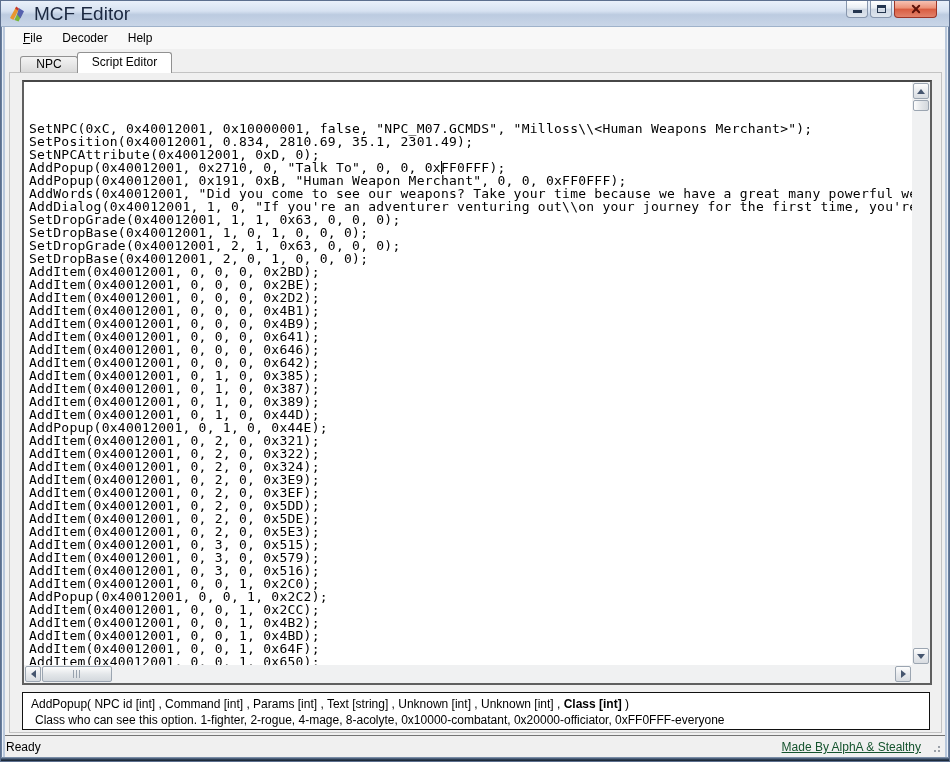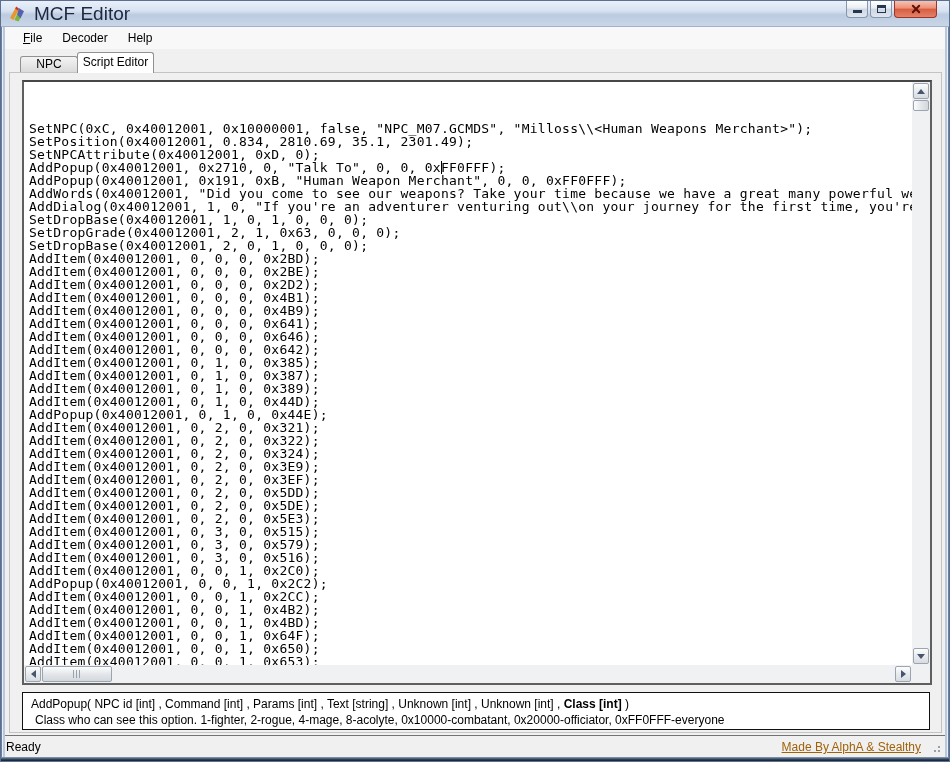--- a/index.html
+++ b/index.html
@@ -38,21 +38,21 @@
   .menu-item{padding:3px 10px;cursor:default;}
   .menu-item u{text-decoration:underline;}
 
   
   .body{position:absolute;left:4px;right:4px;top:48px;bottom:26px;background:#f0f0f0;}
 
   .tab{position:absolute;font-size:12px;color:#000;text-align:center;cursor:default;
     border:1px solid #919191;border-bottom:none;border-radius:3px 3px 0 0;}
   .tab.inactive{left:15px;top:7px;width:58px;height:16px;line-height:15px;
     background:linear-gradient(180deg,#f4f4f4,#dadada);z-index:1;}
-  .tab.active{left:72px;top:3px;width:77px;height:21px;line-height:19px;background:#ffffff;z-index:3;}
+  .tab.active{left:72px;top:3px;width:95px;height:21px;line-height:19px;background:#ffffff;z-index:3;}
 
   .file-label{position:absolute;left:241px;top:8px;font-size:12px;color:#000;white-space:nowrap;}
 
   .tabpage{position:absolute;left:4px;top:23px;width:933px;height:661px;
     border:1px solid #c3c3c3;background:#f0f0f0;z-index:2;}
 
   
   .editor{position:absolute;left:12px;top:7px;width:910px;height:605px;
     border:2px solid #5f5f5f;border-top-color:#474747;background:#fff;}
   .text-pane{position:absolute;left:0;top:0;right:18px;bottom:18px;overflow:hidden;
@@ -87,21 +87,21 @@
   
   .helpbox{position:absolute;left:12px;top:619px;width:908px;height:38px;background:#fff;
     border:1px solid #111;font-size:12px;color:#000;padding:3px 8px;line-height:16px;white-space:nowrap;overflow:hidden;}
   .helpbox .bold{font-weight:bold;}
   .help-desc{padding-left:4px;}
 
   
   .statusbar{position:absolute;left:0;right:4px;bottom:4px;height:22px;background:#f0f0f0;
     border-top:1px solid #737373;font-size:12px;color:#000;}
   .status-text{position:absolute;left:5px;top:4px;}
-  .credit-link{position:absolute;right:24px;top:4px;color:#a16207;text-decoration:underline;cursor:pointer;}
+  .credit-link{position:absolute;right:24px;top:4px;color:#14532d;text-decoration:underline;cursor:pointer;}
   .grip{position:absolute;right:4px;bottom:4px;width:10px;height:10px;
     background:
       radial-gradient(circle at 8px 8px,#9aa0a8 1px,transparent 1.4px),
       radial-gradient(circle at 8px 4px,#9aa0a8 1px,transparent 1.4px),
       radial-gradient(circle at 4px 8px,#9aa0a8 1px,transparent 1.4px);}
 </style>
 </head>
 <body>
 
 <div id="app">
@@ -144,20 +144,21 @@
       <div class="editor">
         <div class="text-pane">
           <div>
               <div class="code-line">SetNPC(0xC, 0x40012001, 0x10000001, false, "NPC_M07.GCMDS", "Milloss\\&lt;Human Weapons Merchant&gt;");</div>
               <div class="code-line">SetPosition(0x40012001, 0.834, 2810.69, 35.1, 2301.49);</div>
               <div class="code-line">SetNPCAttribute(0x40012001, 0xD, 0);</div>
               <div class="code-line"><span>AddPopup(0x40012001, 0x2710, 0, "Talk To", 0, 0, 0x</span><span class="caret"></span><span>FF0FFF);</span></div>
               <div class="code-line">AddPopup(0x40012001, 0x191, 0xB, "Human Weapon Merchant", 0, 0, 0xFF0FFF);</div>
               <div class="code-line">AddWords(0x40012001, "Did you come to see our weapons? Take your time because we have a great many powerful wea</div>
               <div class="code-line">AddDialog(0x40012001, 1, 0, "If you're an adventurer venturing out\\on your journey for the first time, you're </div>
+              <div class="code-line">SetDropGrade(0x40012001, 1, 1, 0x63, 0, 0, 0);</div>
               <div class="code-line">SetDropBase(0x40012001, 1, 0, 1, 0, 0, 0);</div>
               <div class="code-line">SetDropGrade(0x40012001, 2, 1, 0x63, 0, 0, 0);</div>
               <div class="code-line">SetDropBase(0x40012001, 2, 0, 1, 0, 0, 0);</div>
               <div class="code-line">AddItem(0x40012001, 0, 0, 0, 0x2BD);</div>
               <div class="code-line">AddItem(0x40012001, 0, 0, 0, 0x2BE);</div>
               <div class="code-line">AddItem(0x40012001, 0, 0, 0, 0x2D2);</div>
               <div class="code-line">AddItem(0x40012001, 0, 0, 0, 0x4B1);</div>
               <div class="code-line">AddItem(0x40012001, 0, 0, 0, 0x4B9);</div>
               <div class="code-line">AddItem(0x40012001, 0, 0, 0, 0x641);</div>
               <div class="code-line">AddItem(0x40012001, 0, 0, 0, 0x646);</div>

